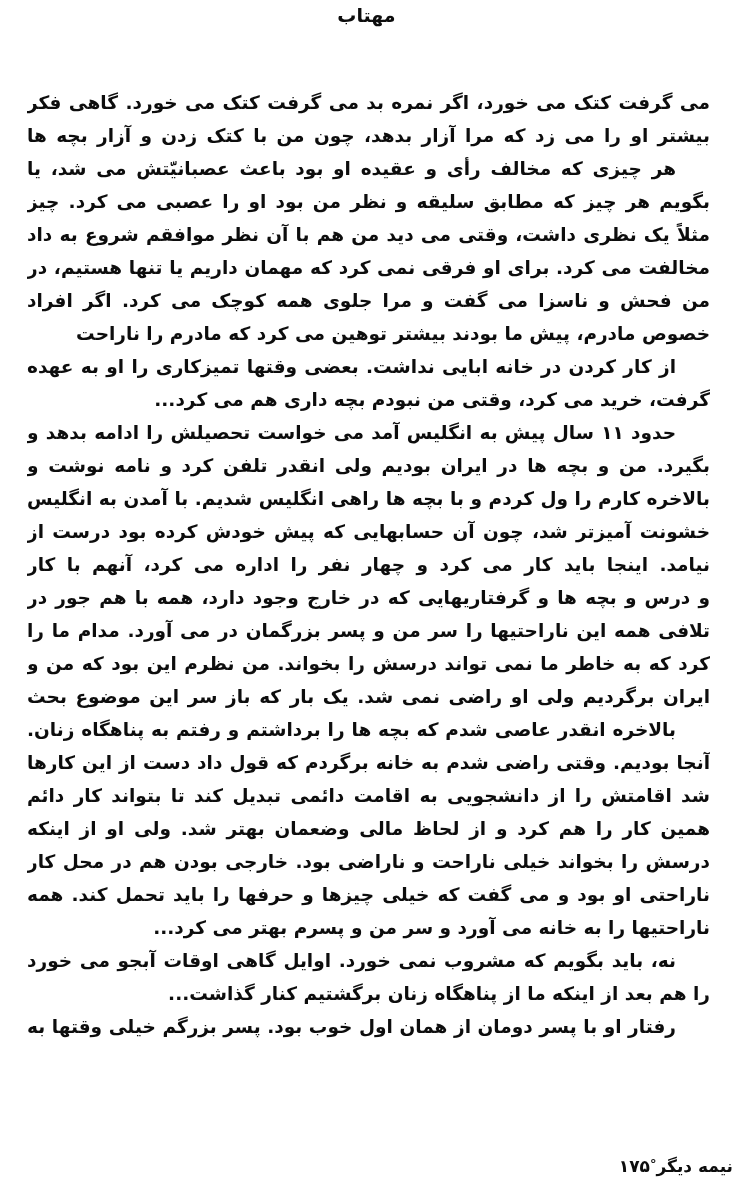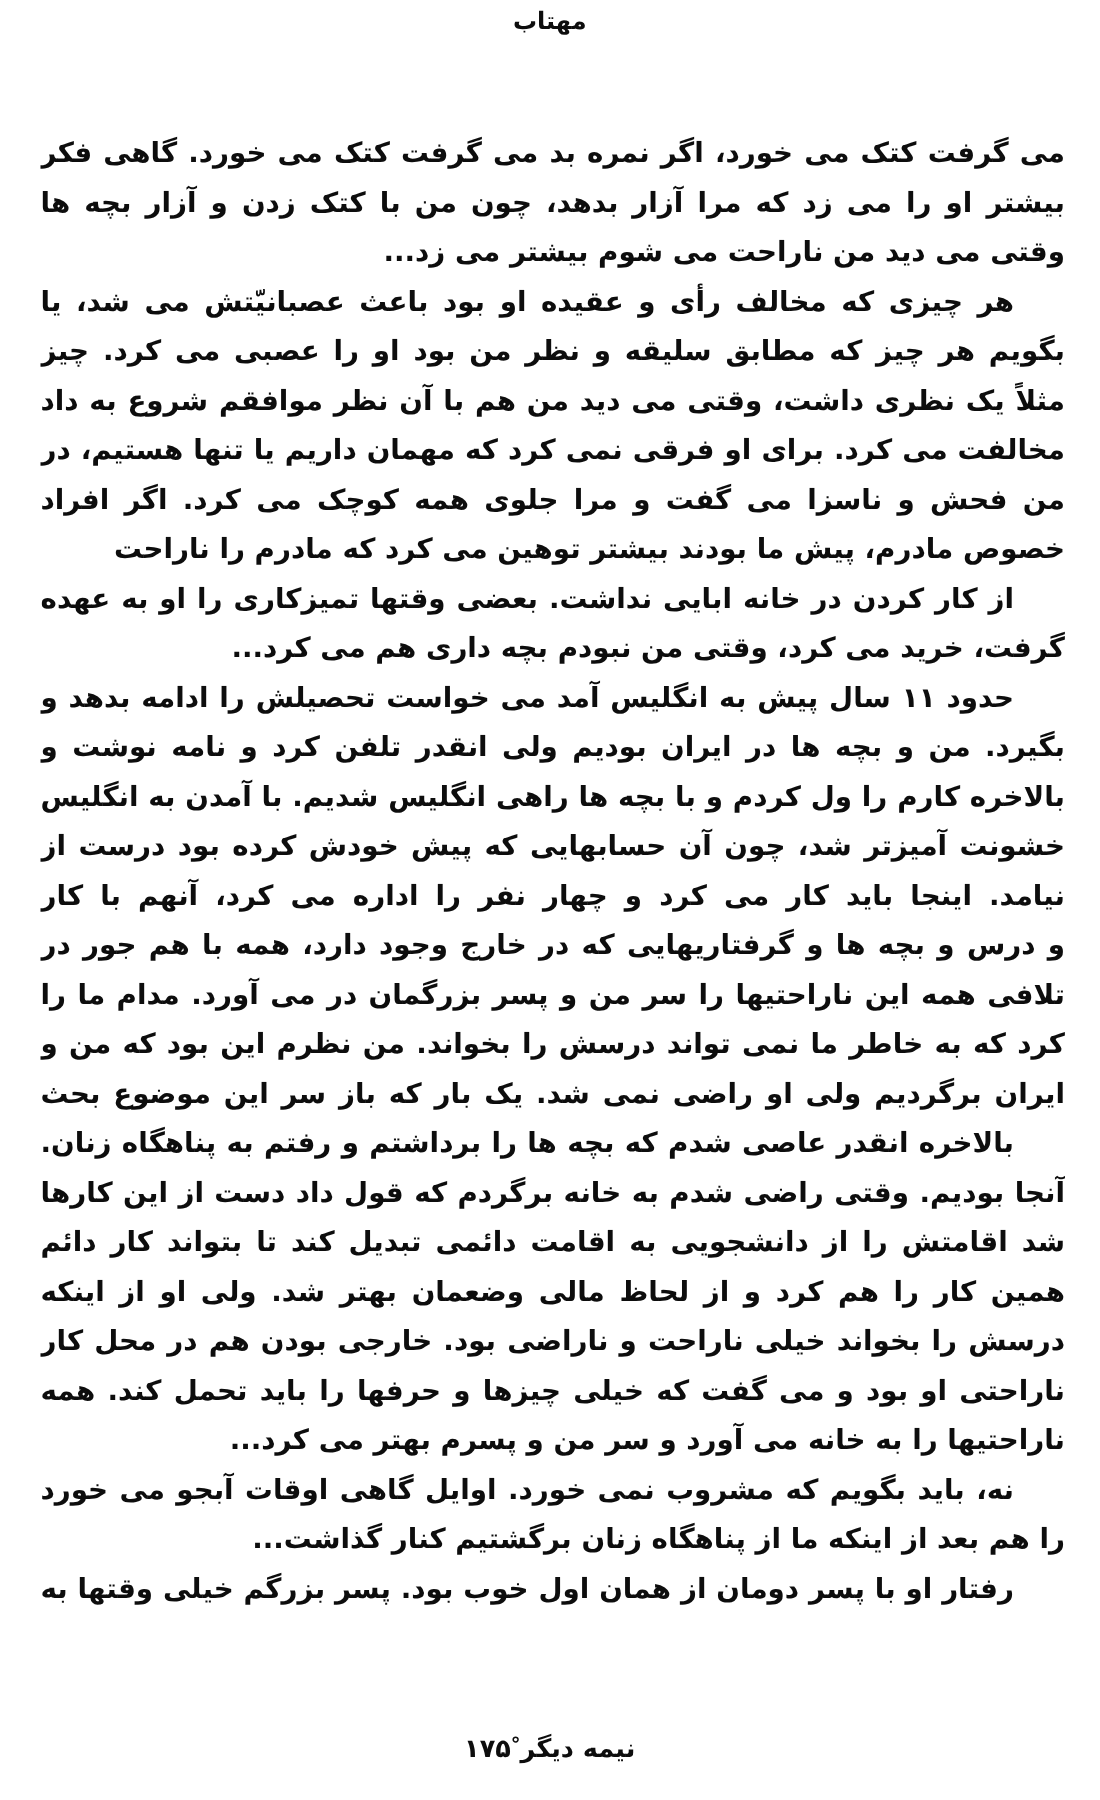--- a/index.html
+++ b/index.html
@@ -17,21 +17,21 @@
     font-family: "DejaVu Sans", sans-serif;
     color: #0d0d0d;
     -webkit-font-smoothing: none;
   }
   .page-title {
     position: absolute;
     top: 4px;
     left: 0;
     right: 0;
     text-align: center;
-    font-size: 16px;
+    font-size: 19px;
     font-weight: 700;
     letter-spacing: 0;
   }
   .text-block {
     position: absolute;
     top: 86px;
     right: 23px;
     left: 27px;
   }
   .para {
@@ -56,42 +56,40 @@
   }
   
   .para.indent .line:first-child {
     text-indent: 34px;
   }
   .page-footer {
     position: absolute;
     top: 1156px;
     left: 0;
     right: 0;
-    text-align: center;
     font-size: 17px;
     font-weight: 700;
     direction: rtl;
   }
   .page-footer .sep {
     font-size: 13px;
     vertical-align: 4px;
   }
 </style>
 </head>
 <body>
 
 <div class="page">
 
   <div class="page-title">مهتاب</div>
 
   <div class="text-block" id="text-block">
       <div class="para">
         <div class="line">می گرفت کتک می خورد، اگر نمره بد می گرفت کتک می خورد. گاهی فکر می کنم</div>
         <div class="line">بیشتر او را می زد که مرا آزار بدهد، چون من با کتک زدن و آزار بچه ها مخالف بودم.</div>
-        <div class="line end">وقتی می دید من ناراحت می شوم بیشتر می زد...</div>
       </div>
       <div class="para indent">
         <div class="line">هر چیزی که مخالف رأی و عقیده او بود باعث عصبانیّتش می شد، یا بهتر است</div>
         <div class="line">بگویم هر چیز که مطابق سلیقه و نظر من بود او را عصبی می کرد. چیز عجیبی بود،</div>
         <div class="line">مثلاً یک نظری داشت، وقتی می دید من هم با آن نظر موافقم شروع به داد و فریاد و</div>
         <div class="line">مخالفت می کرد. برای او فرقی نمی کرد که مهمان داریم یا تنها هستیم، در همه حال به</div>
         <div class="line">من فحش و ناسزا می گفت و مرا جلوی همه کوچک می کرد. اگر افراد خانواده ما، به</div>
         <div class="line end">خصوص مادرم، پیش ما بودند بیشتر توهین می کرد که مادرم را ناراحت کند...</div>
       </div>
       <div class="para indent">

